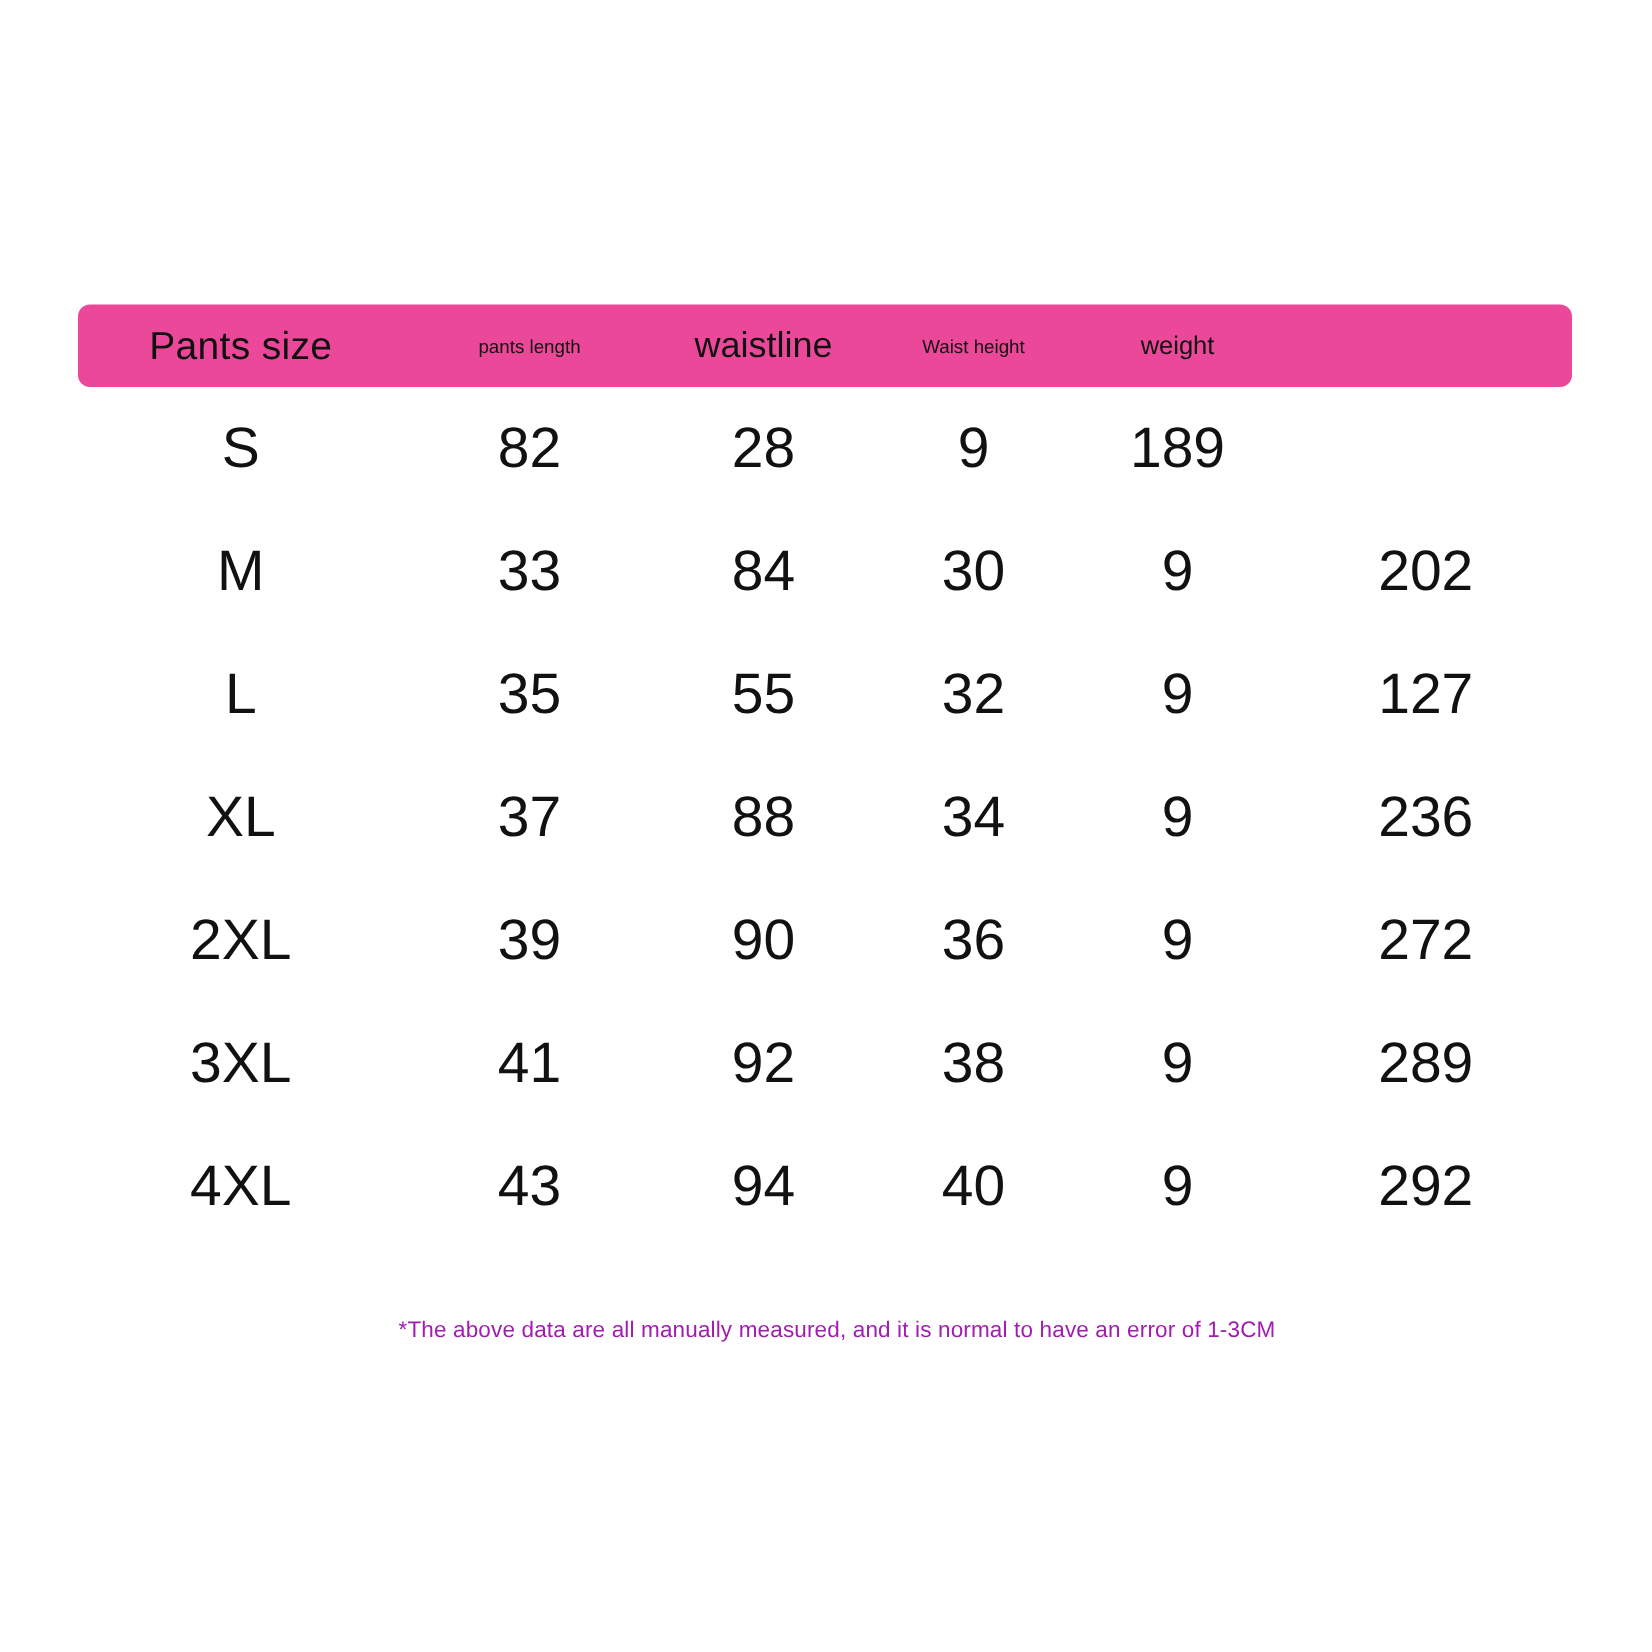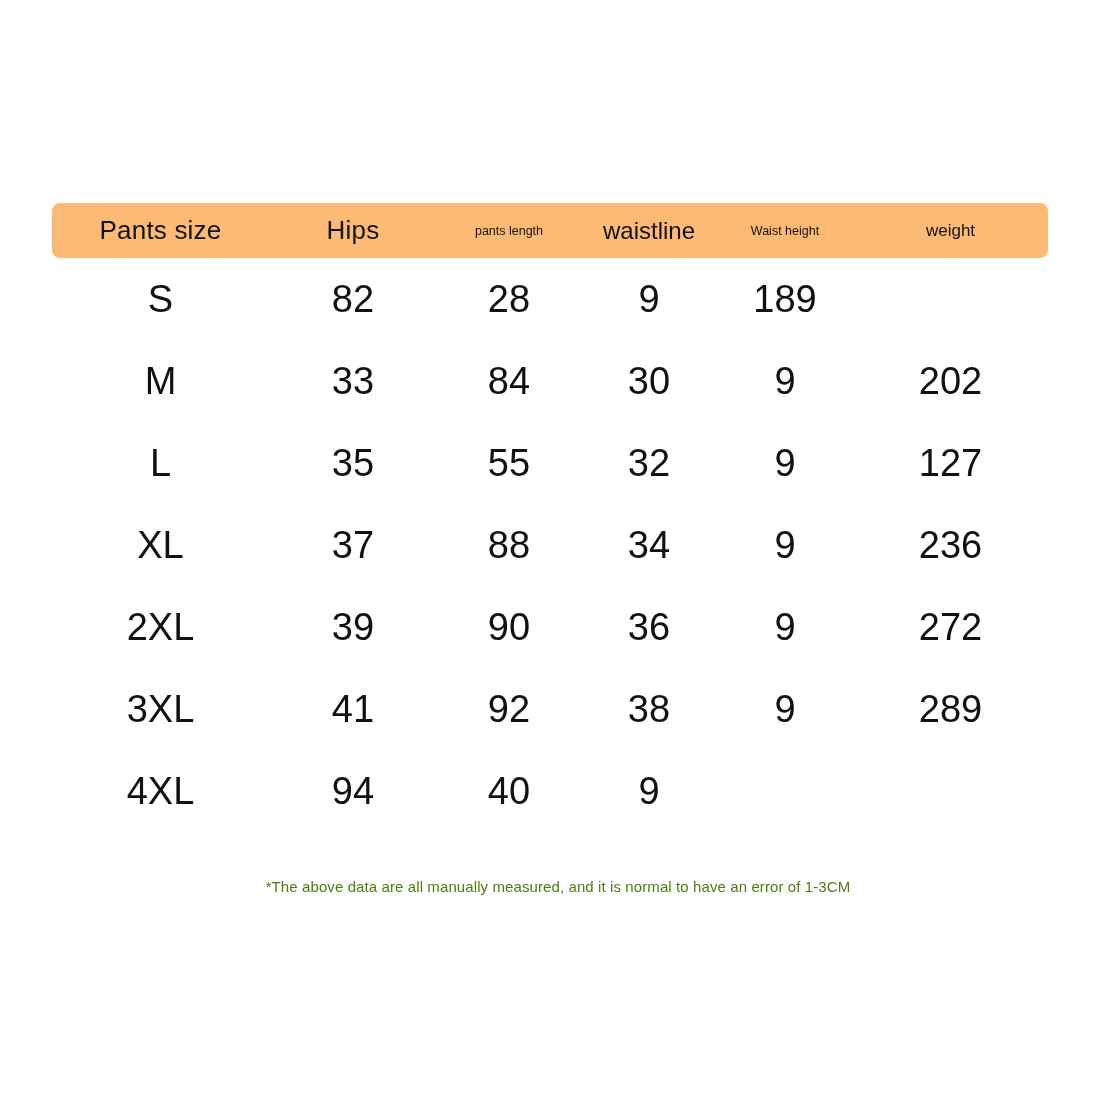--- a/index.html
+++ b/index.html
@@ -17,21 +17,21 @@
     top: 203px;
     width: 996px;
   }
   .grid-row {
     display: grid;
     grid-template-columns: 217fr 168fr 144fr 136fr 136fr 195fr;
     align-items: center;
   }
   .header-row {
     height: 55px;
-    background: #fdba74;
+    background: #ec4899;
     border-radius: 8px;
   }
   .header-cell {
     text-align: center;
     color: #111111;
     white-space: nowrap;
   }
   .h-large  { font-size: 26px; letter-spacing: 0.2px; }
   .h-mlarge { font-size: 17px; }
   .h-medium { font-size: 24px; }
@@ -45,33 +45,32 @@
     color: #111111;
     white-space: nowrap;
   }
   .footnote {
     position: absolute;
     left: 0;
     top: 878px;
     width: 1101px;
     text-align: center;
     font-size: 15px;
-    color: #4d7c0f;
+    color: #a21caf;
     letter-spacing: 0.1px;
     padding-left: 15px;
   }
 </style>
 </head>
 <body>
 
 <div class="size-chart">
 
   <div class="grid-row header-row">
     <div class="header-cell h-large">Pants size</div>
-    <div class="header-cell h-large">Hips</div>
     <div class="header-cell h-small">pants length</div>
     <div class="header-cell h-medium">waistline</div>
     <div class="header-cell h-small">Waist height</div>
     <div class="header-cell h-mlarge">weight</div>
   </div>
 
   <div class="grid-row data-row">
     <div class="data-cell">S</div>
     <div class="data-cell">82</div>
     <div class="data-cell">28</div>
@@ -119,20 +118,22 @@
     <div class="data-cell">3XL</div>
     <div class="data-cell">41</div>
     <div class="data-cell">92</div>
     <div class="data-cell">38</div>
     <div class="data-cell">9</div>
     <div class="data-cell">289</div>
   </div>
 
   <div class="grid-row data-row">
     <div class="data-cell">4XL</div>
+    <div class="data-cell">43</div>
     <div class="data-cell">94</div>
     <div class="data-cell">40</div>
     <div class="data-cell">9</div>
+    <div class="data-cell">292</div>
   </div>
 
 </div>
 
 <div class="footnote">*The above data are all manually measured, and it is normal to have an error of 1-3CM</div>
 
 </body></html>

